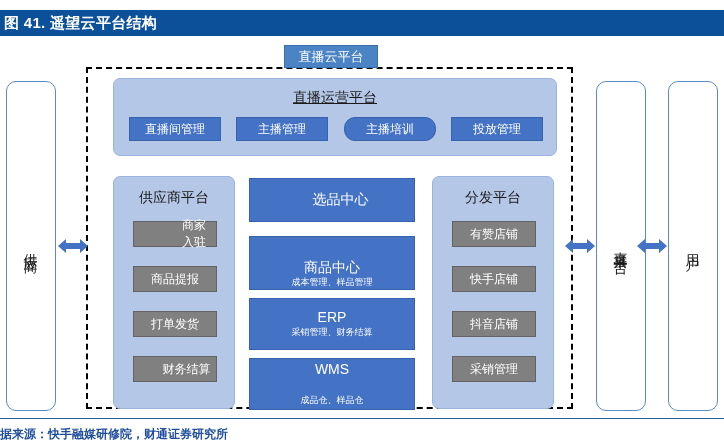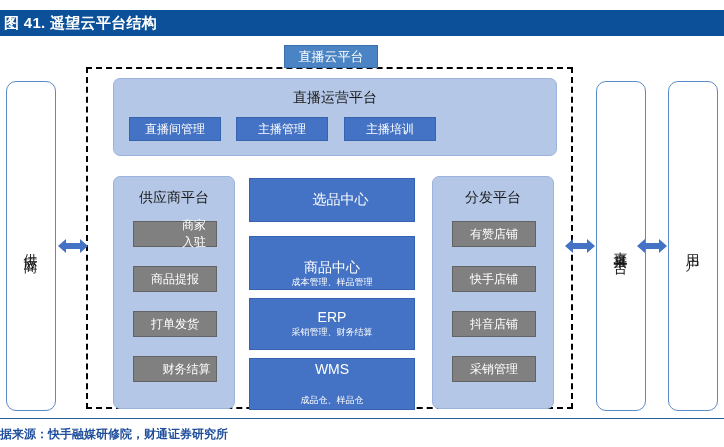--- a/index.html
+++ b/index.html
@@ -119,24 +119,25 @@
 <div class="title-bar">
   <div class="title-text">图 41. 遥望云平台结构</div>
 </div>
 
 <div class="canvas">
 
   <div class="dashed-box"></div>
   <div class="cloud-tag">直播云平台</div>
 
   <div class="panel" style="left:113px;top:42px;width:444px;height:78px;">
-    <div class="panel-title" style="top:10px;">直播运营平台</div>
+    <div class="panel-title" style="top:10px;text-decoration:underline;">直播运营平台</div>
     <div class="blue-btn" style="left:15px;top:38px;width:92px;height:24px;">直播间管理</div>
     <div class="blue-btn" style="left:122px;top:38px;width:92px;height:24px;">主播管理</div>
-    <div class="blue-btn" style="left:230px;top:38px;width:92px;height:24px;">主播培训</div>
+    <div class="blue-btn" style="left:230px;top:38px;width:92px;height:24px;border-radius:11px;">主播培训</div>
+    <div class="blue-btn" style="left:337px;top:38px;width:92px;height:24px;">投放管理</div>
   </div>
 
   <div class="panel" style="left:113px;top:140px;width:122px;height:233px;">
     <div class="panel-title" style="top:12px;">供应商平台</div>
     <div class="gray-btn" style="left:19px;top:44px;width:84px;height:26px;padding-left:48px;">商家入驻</div>
     <div class="gray-btn" style="left:19px;top:89px;width:84px;height:26px;">商品提报</div>
     <div class="gray-btn" style="left:19px;top:134px;width:84px;height:26px;">打单发货</div>
     <div class="gray-btn" style="left:19px;top:179px;width:84px;height:26px;padding-left:23px;">财务结算</div>
   </div>
 

